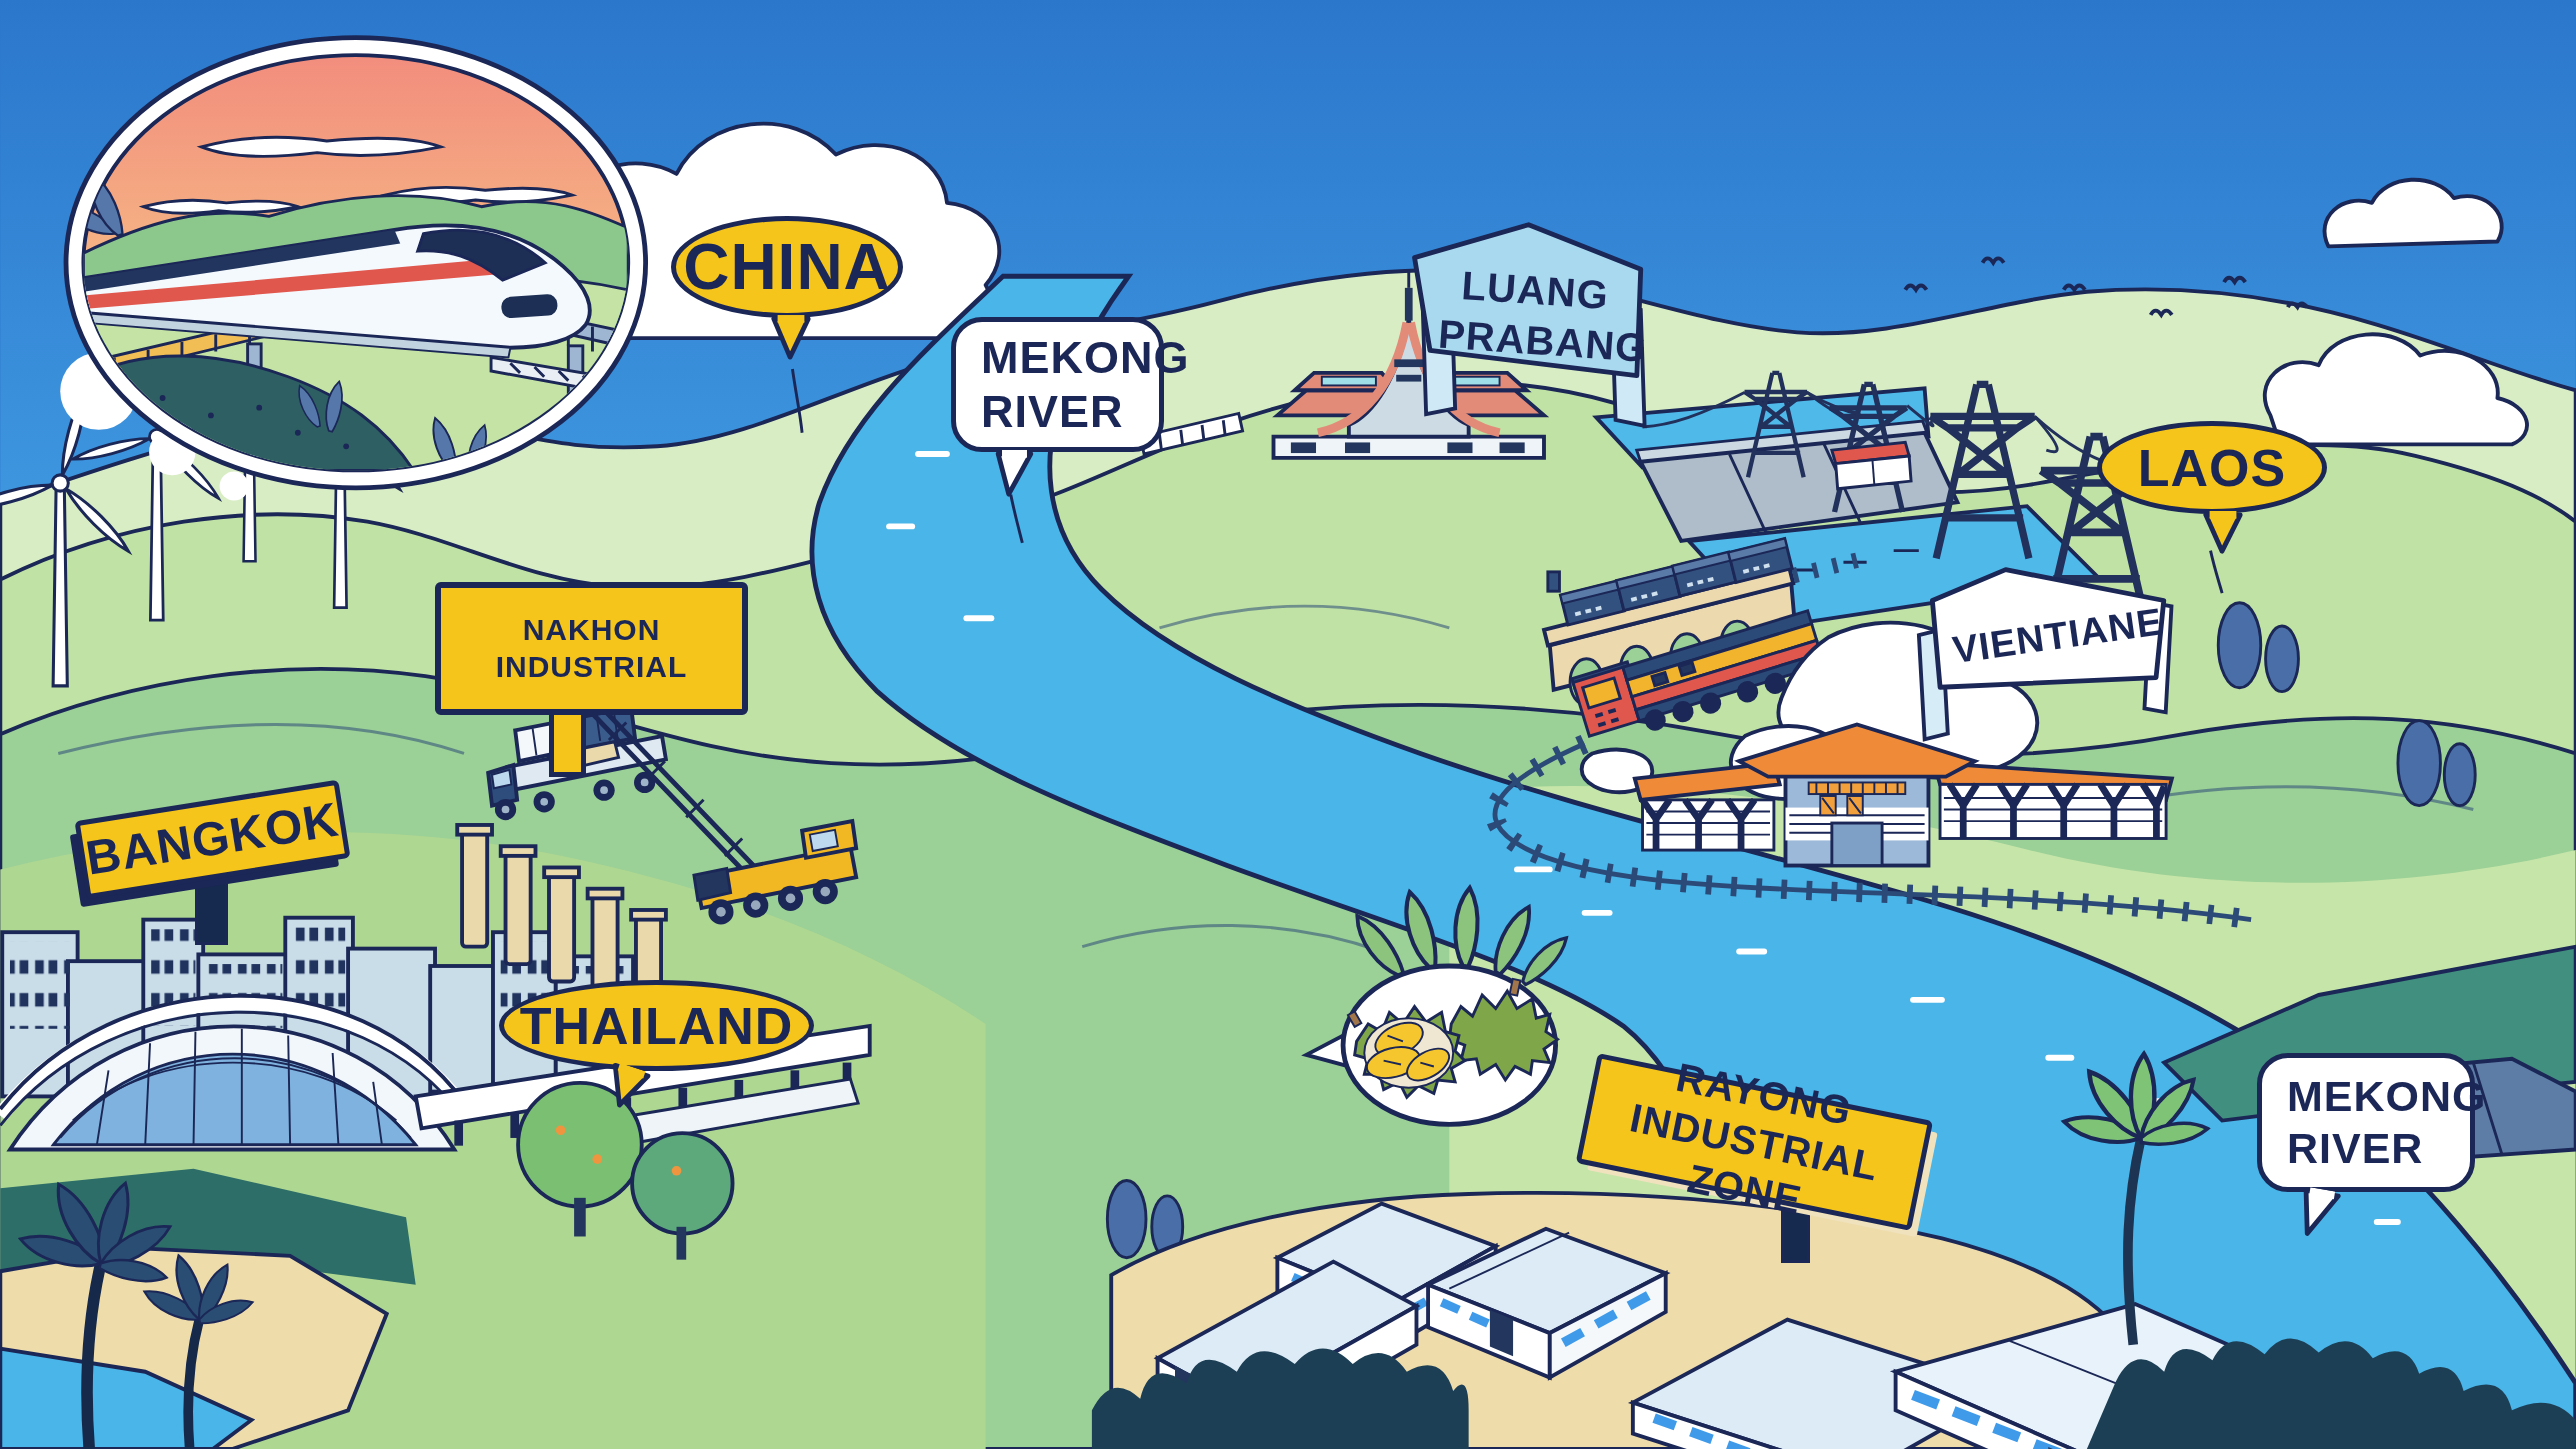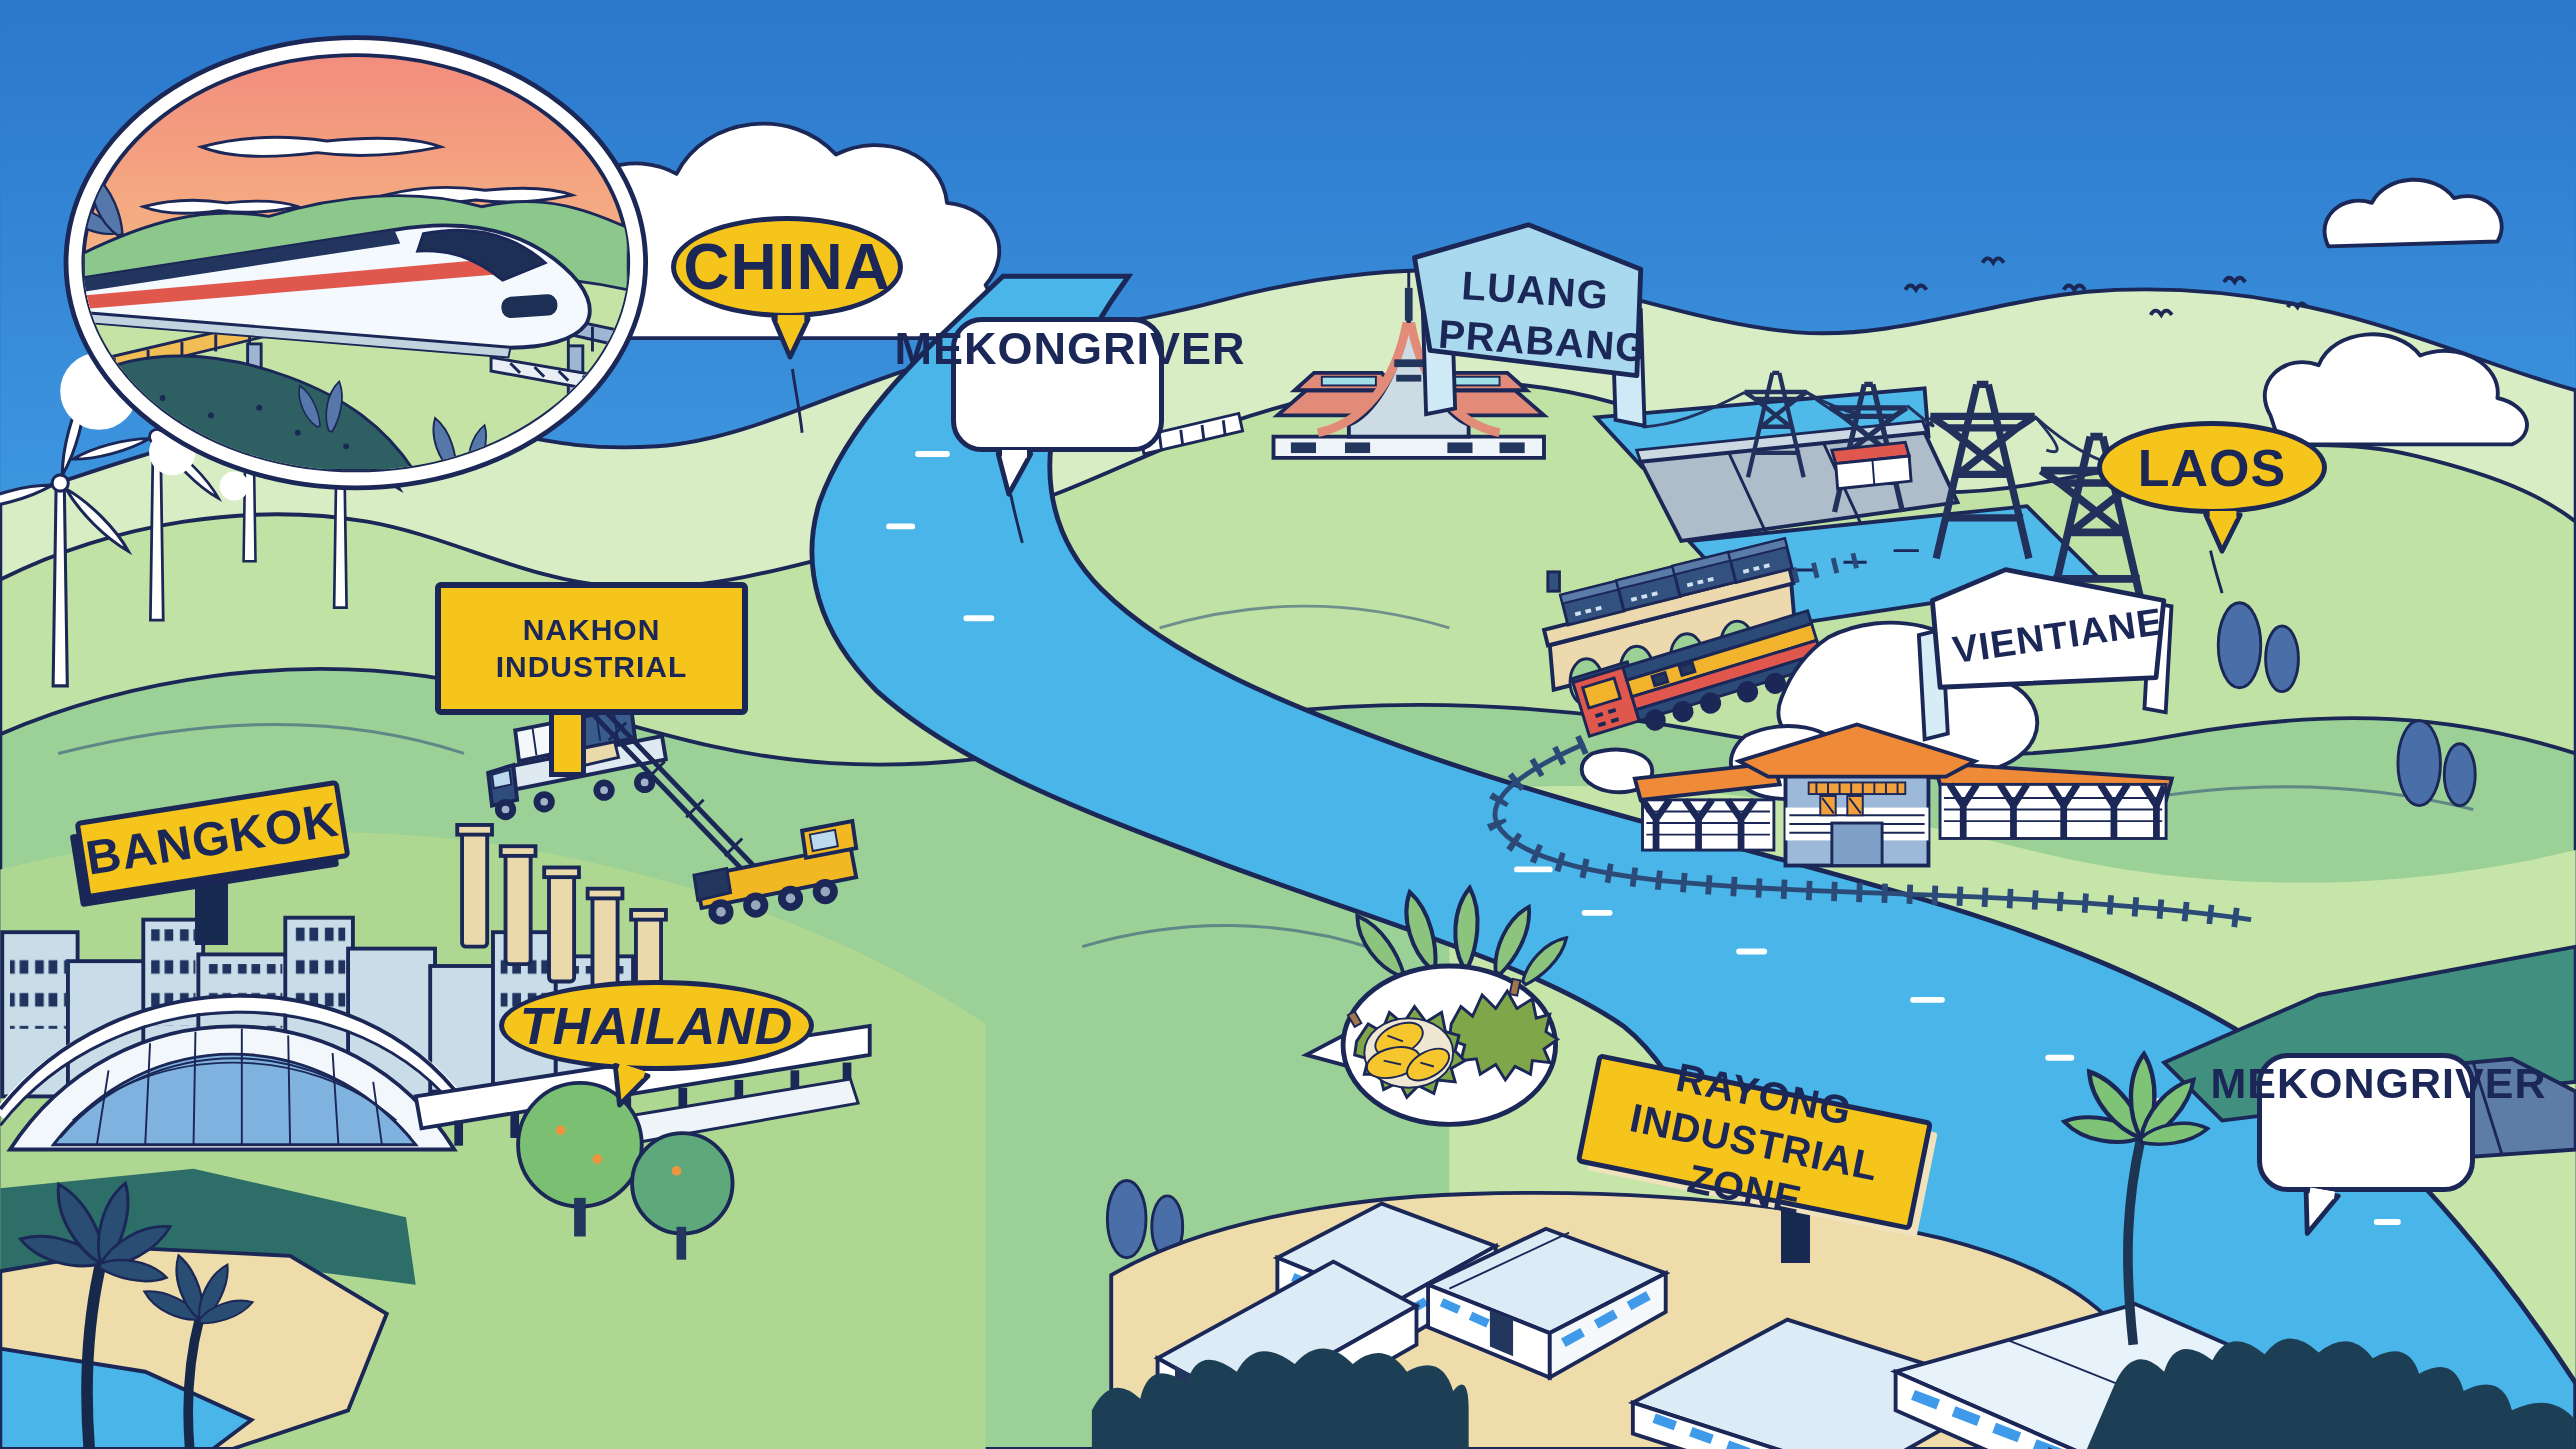--- a/index.html
+++ b/index.html
@@ -6,37 +6,37 @@
   .stage{position:relative;width:2576px;height:1449px;overflow:hidden;
          font-family:"Liberation Sans",sans-serif;}
   .scene{position:absolute;left:0;top:0;display:block;}
 
   
   .label{position:absolute;display:flex;align-items:center;justify-content:center;
          color:#1b2756;font-weight:bold;text-align:center;box-sizing:border-box;}
   .bubble{background:#f6c51b;border:5.8px solid #1b2756;border-radius:50%;
           letter-spacing:1px;}
   .wbubble{background:#ffffff;border:5.8px solid #1b2756;border-radius:31px;
-           flex-direction:row;align-items:flex-start;justify-content:center;
+           flex-direction:column;align-items:flex-start;justify-content:center;
            padding-left:25px;line-height:1.2;letter-spacing:1px;text-align:left;}
   .tail{position:absolute;}
   .board{position:absolute;display:flex;flex-direction:column;align-items:center;
          justify-content:center;background:#f6c51b;border:6.8px solid #1b2756;
          border-radius:5.8px;color:#1b2756;font-weight:bold;line-height:1.22;
          letter-spacing:1px;box-sizing:border-box;}
   .post{position:absolute;box-sizing:border-box;}
   .signtext{position:absolute;color:#1b2756;font-weight:bold;text-align:center;
             line-height:1.25;letter-spacing:1px;}
 
   
   .china{left:671px;top:216px;width:232px;height:102px;font-size:64px;}
   .china .tail{left:93px;top:94px;}
   .laos{left:2097px;top:421px;width:230px;height:93px;font-size:52px;}
   .laos .tail{left:99px;top:85px;}
-  .thailand{left:499px;top:980px;width:315px;height:91px;font-size:52px;font-style:italic;}
+  .thailand{left:499px;top:980px;width:315px;height:91px;font-size:52px;}
   .thailand .tail{left:100px;top:81px;transform:rotate(18deg);}
   .mekong-top{left:951px;top:317px;width:213px;height:135px;font-size:45px;}
   .mekong-top .tail{left:37px;top:128px;}
   .mekong-bottom{left:2257px;top:1053px;width:218px;height:139px;font-size:43px;}
   .mekong-bottom .tail{left:35px;top:131px;transform:rotate(10deg);}
 
   .nakhon{left:435px;top:582px;width:324px;height:205px;}
   .nakhon .board{left:0;top:0;width:313px;height:133px;font-size:30px;}
   .nakhon .post{left:114px;top:131px;width:37px;height:64px;background:#f6c51b;
                 border:5.8px solid #1b2756;border-top:none;}

